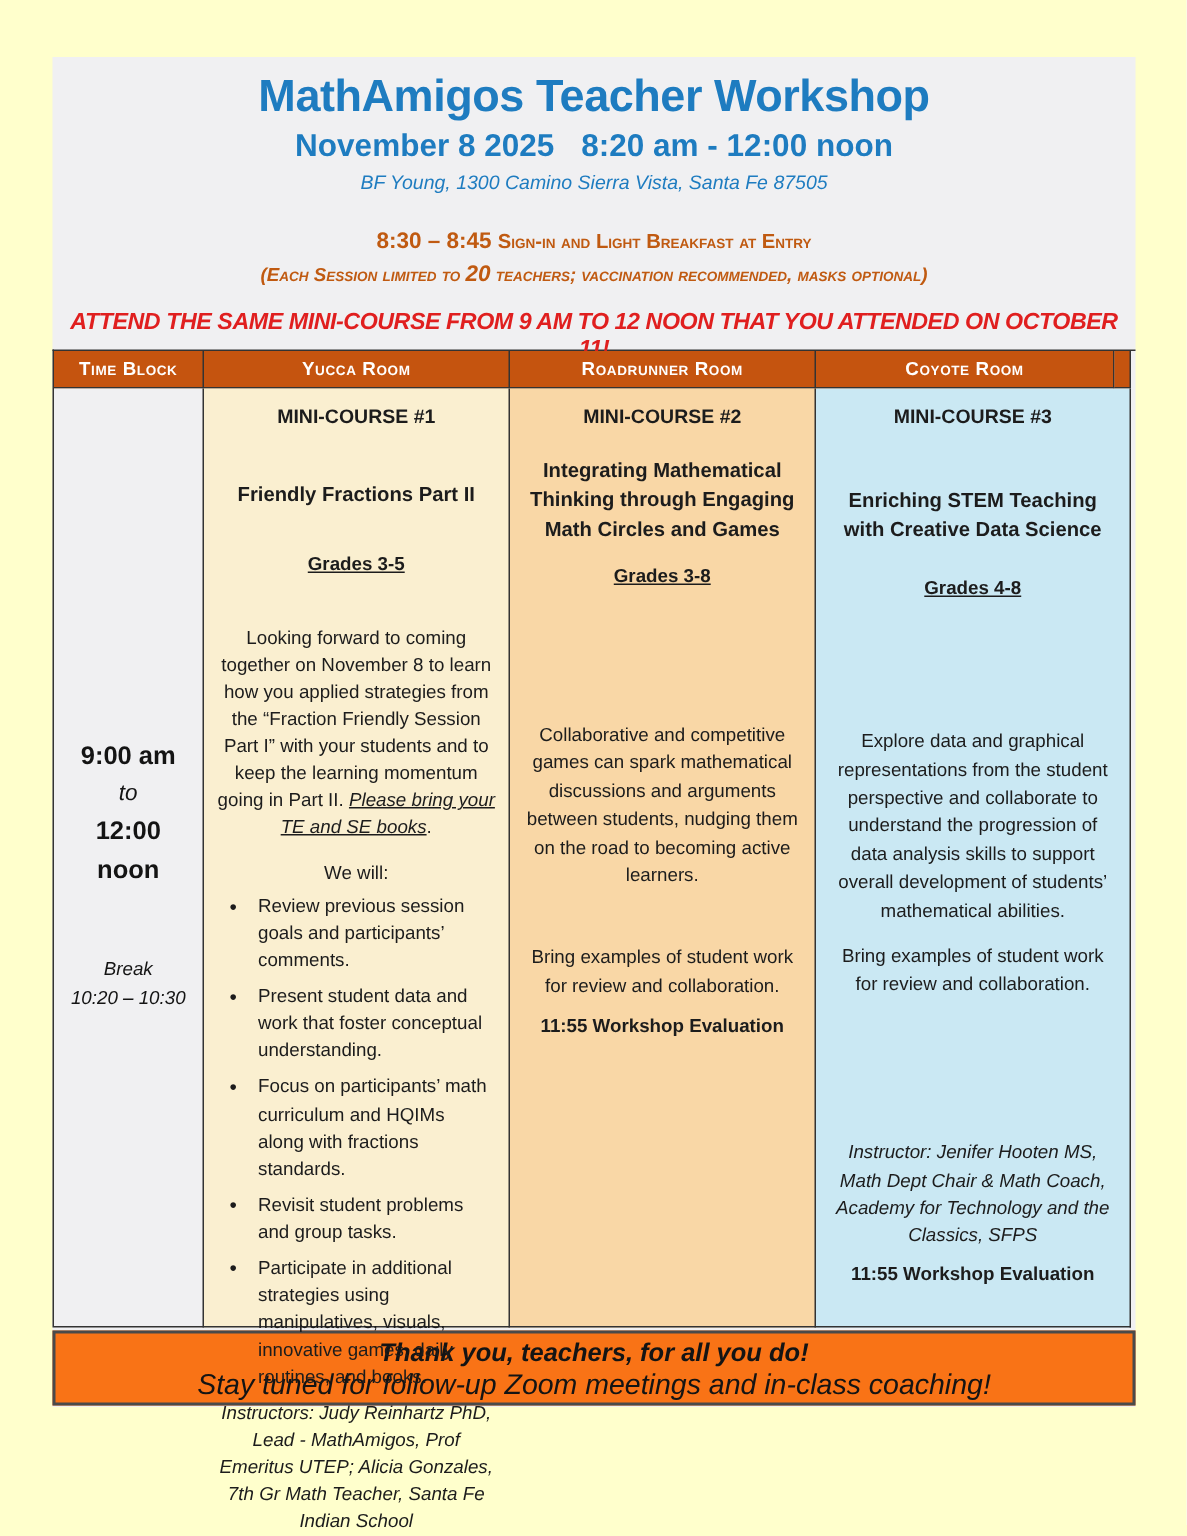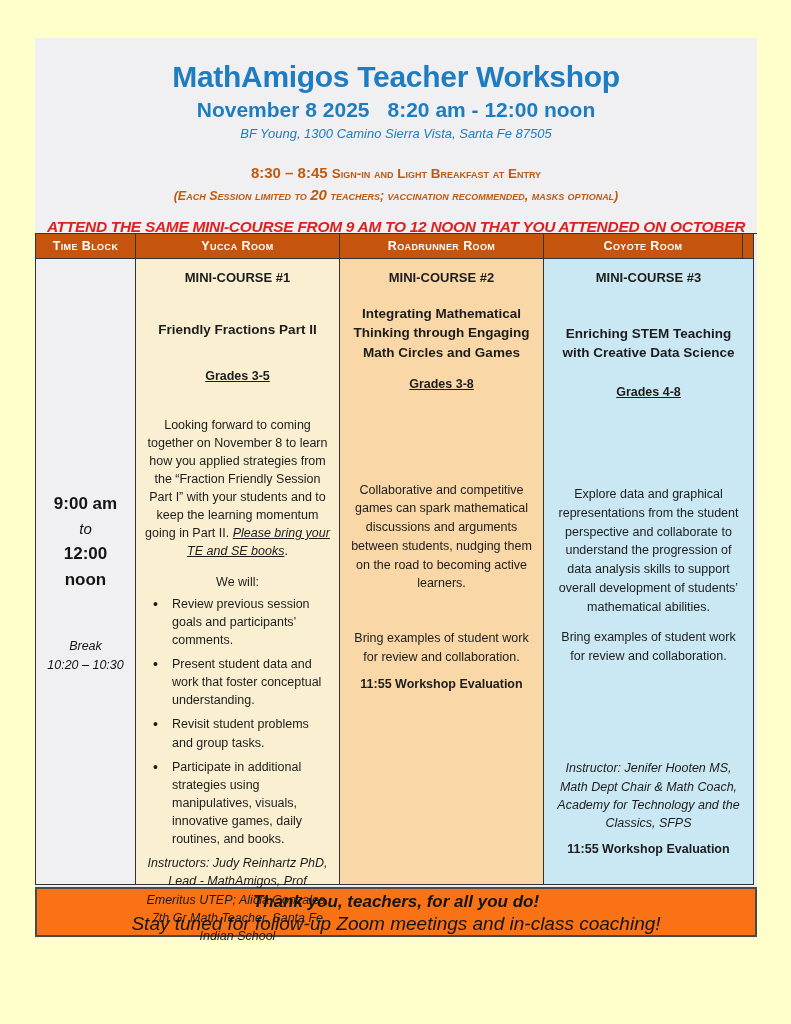--- a/index.html
+++ b/index.html
@@ -12,21 +12,21 @@
     width:791px; height:1024px;
     background: var(--page_bg, #FFFFCC);
     overflow:hidden;
   }
   .panel {
     position:absolute; left:35px; top:38px;
     width:722px; height:900px;
     background: var(--panel_bg, #F0F0F2);
   }
   
-  .head { height:195px; text-align:center; box-sizing:border-box; padding-top:22px; }
+  .head { height:195px; text-align:center; box-sizing:border-box; padding-top:10px; }
   .title {
     font-size:30px; font-weight:bold; letter-spacing:-0.3px;
     color: var(--title_blue, #1E7CC0);
   }
   .dateline {
     margin-top:4px; font-size:21px; font-weight:bold;
     color: var(--title_blue, #1E7CC0);
   }
   .dateline .time-part { margin-left:18px; }
   .location {
@@ -153,20 +153,21 @@
         <div class="course-label">MINI-COURSE #1</div>
         <div class="course-title">Friendly Fractions Part II</div>
         <div class="grades">Grades 3-5</div>
         <div class="intro">
           <span>Looking forward to coming together on November 8 to learn how you applied strategies from the “Fraction Friendly Session Part I” with your students and to keep the learning momentum going in Part II. </span><span class="em-underline">Please bring your TE and SE books</span><span>.</span>
         </div>
         <div class="wewill">We will:</div>
         <ul class="bullets">
           <li>Review previous session goals and participants’ comments.</li>
           <li>Present student data and work that foster conceptual understanding.</li>
+          <li>Focus on participants’ math curriculum and HQIMs along with fractions standards.</li>
           <li>Revisit student problems and group tasks.</li>
           <li>Participate in additional strategies using manipulatives, visuals, innovative games, daily routines, and books.</li>
         </ul>
         <div class="instructors">Instructors:  Judy Reinhartz PhD, Lead - MathAmigos, Prof Emeritus UTEP; Alicia Gonzales, 7th Gr Math Teacher, Santa Fe Indian School</div>
 
       </div>
 
       <div class="cell roomcell roadrunner">
         <div class="course-label">MINI-COURSE #2</div>
         <div class="course-title">Integrating Mathematical Thinking through Engaging Math Circles and Games</div>

